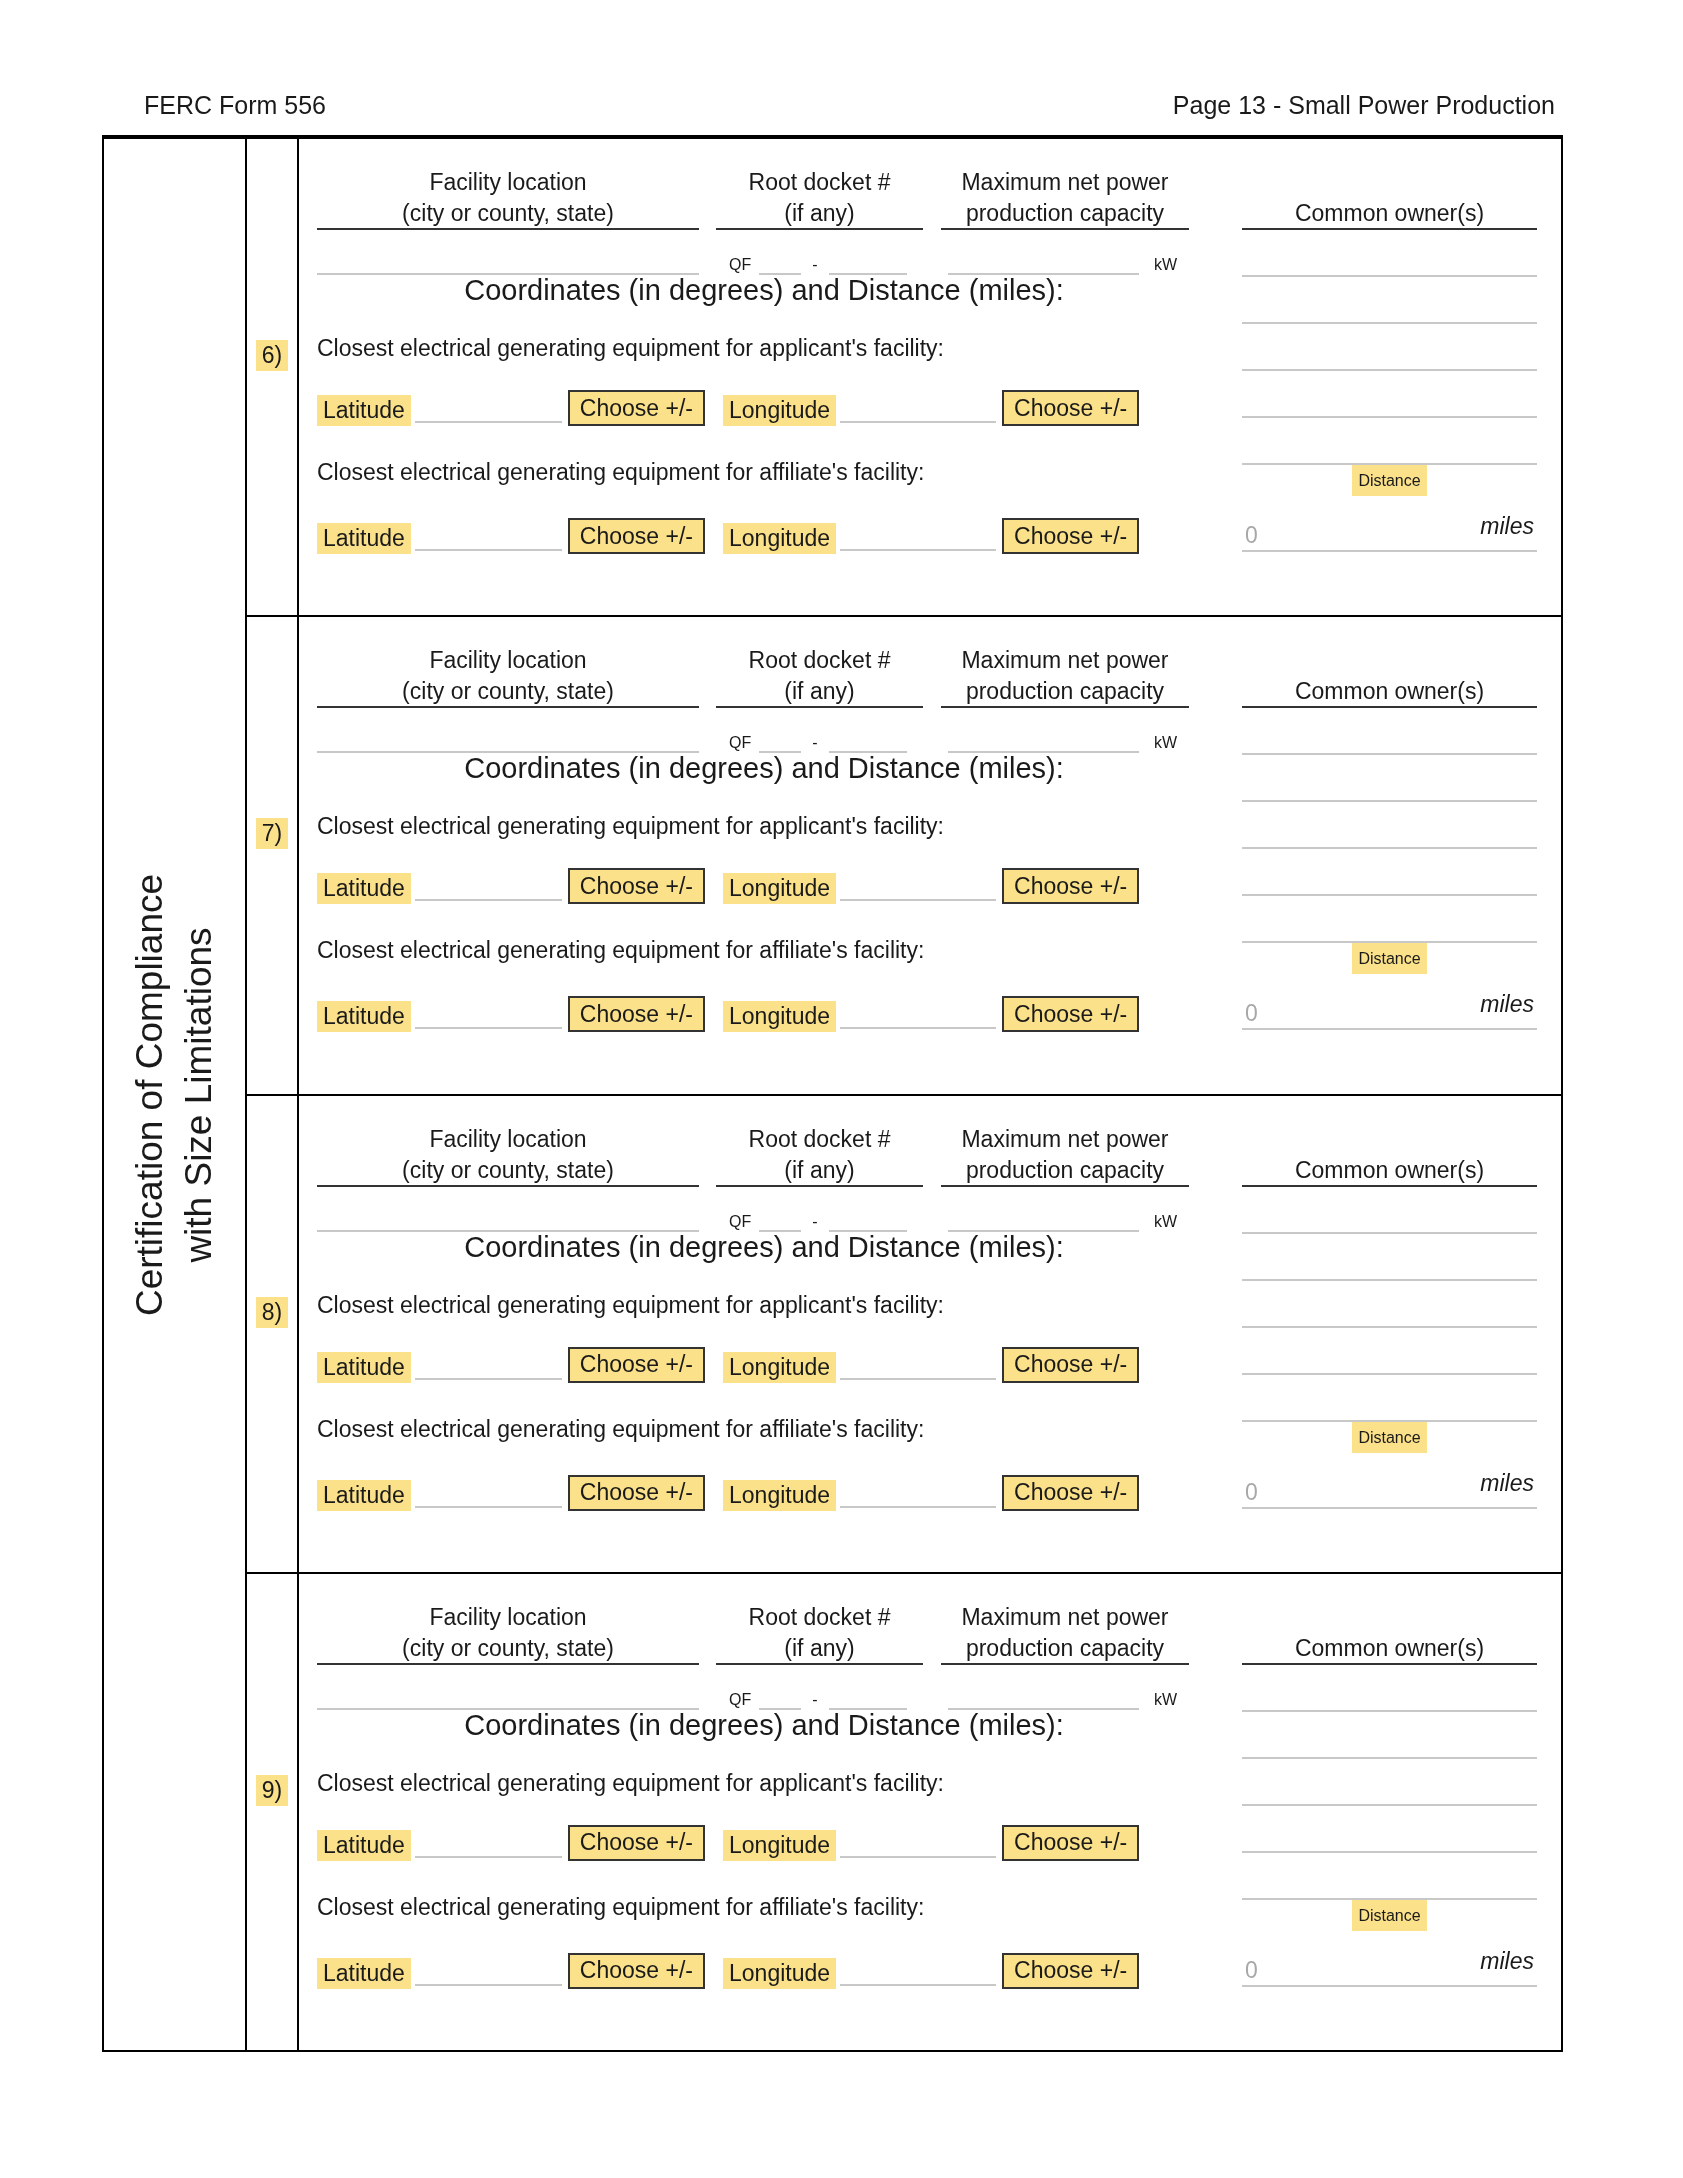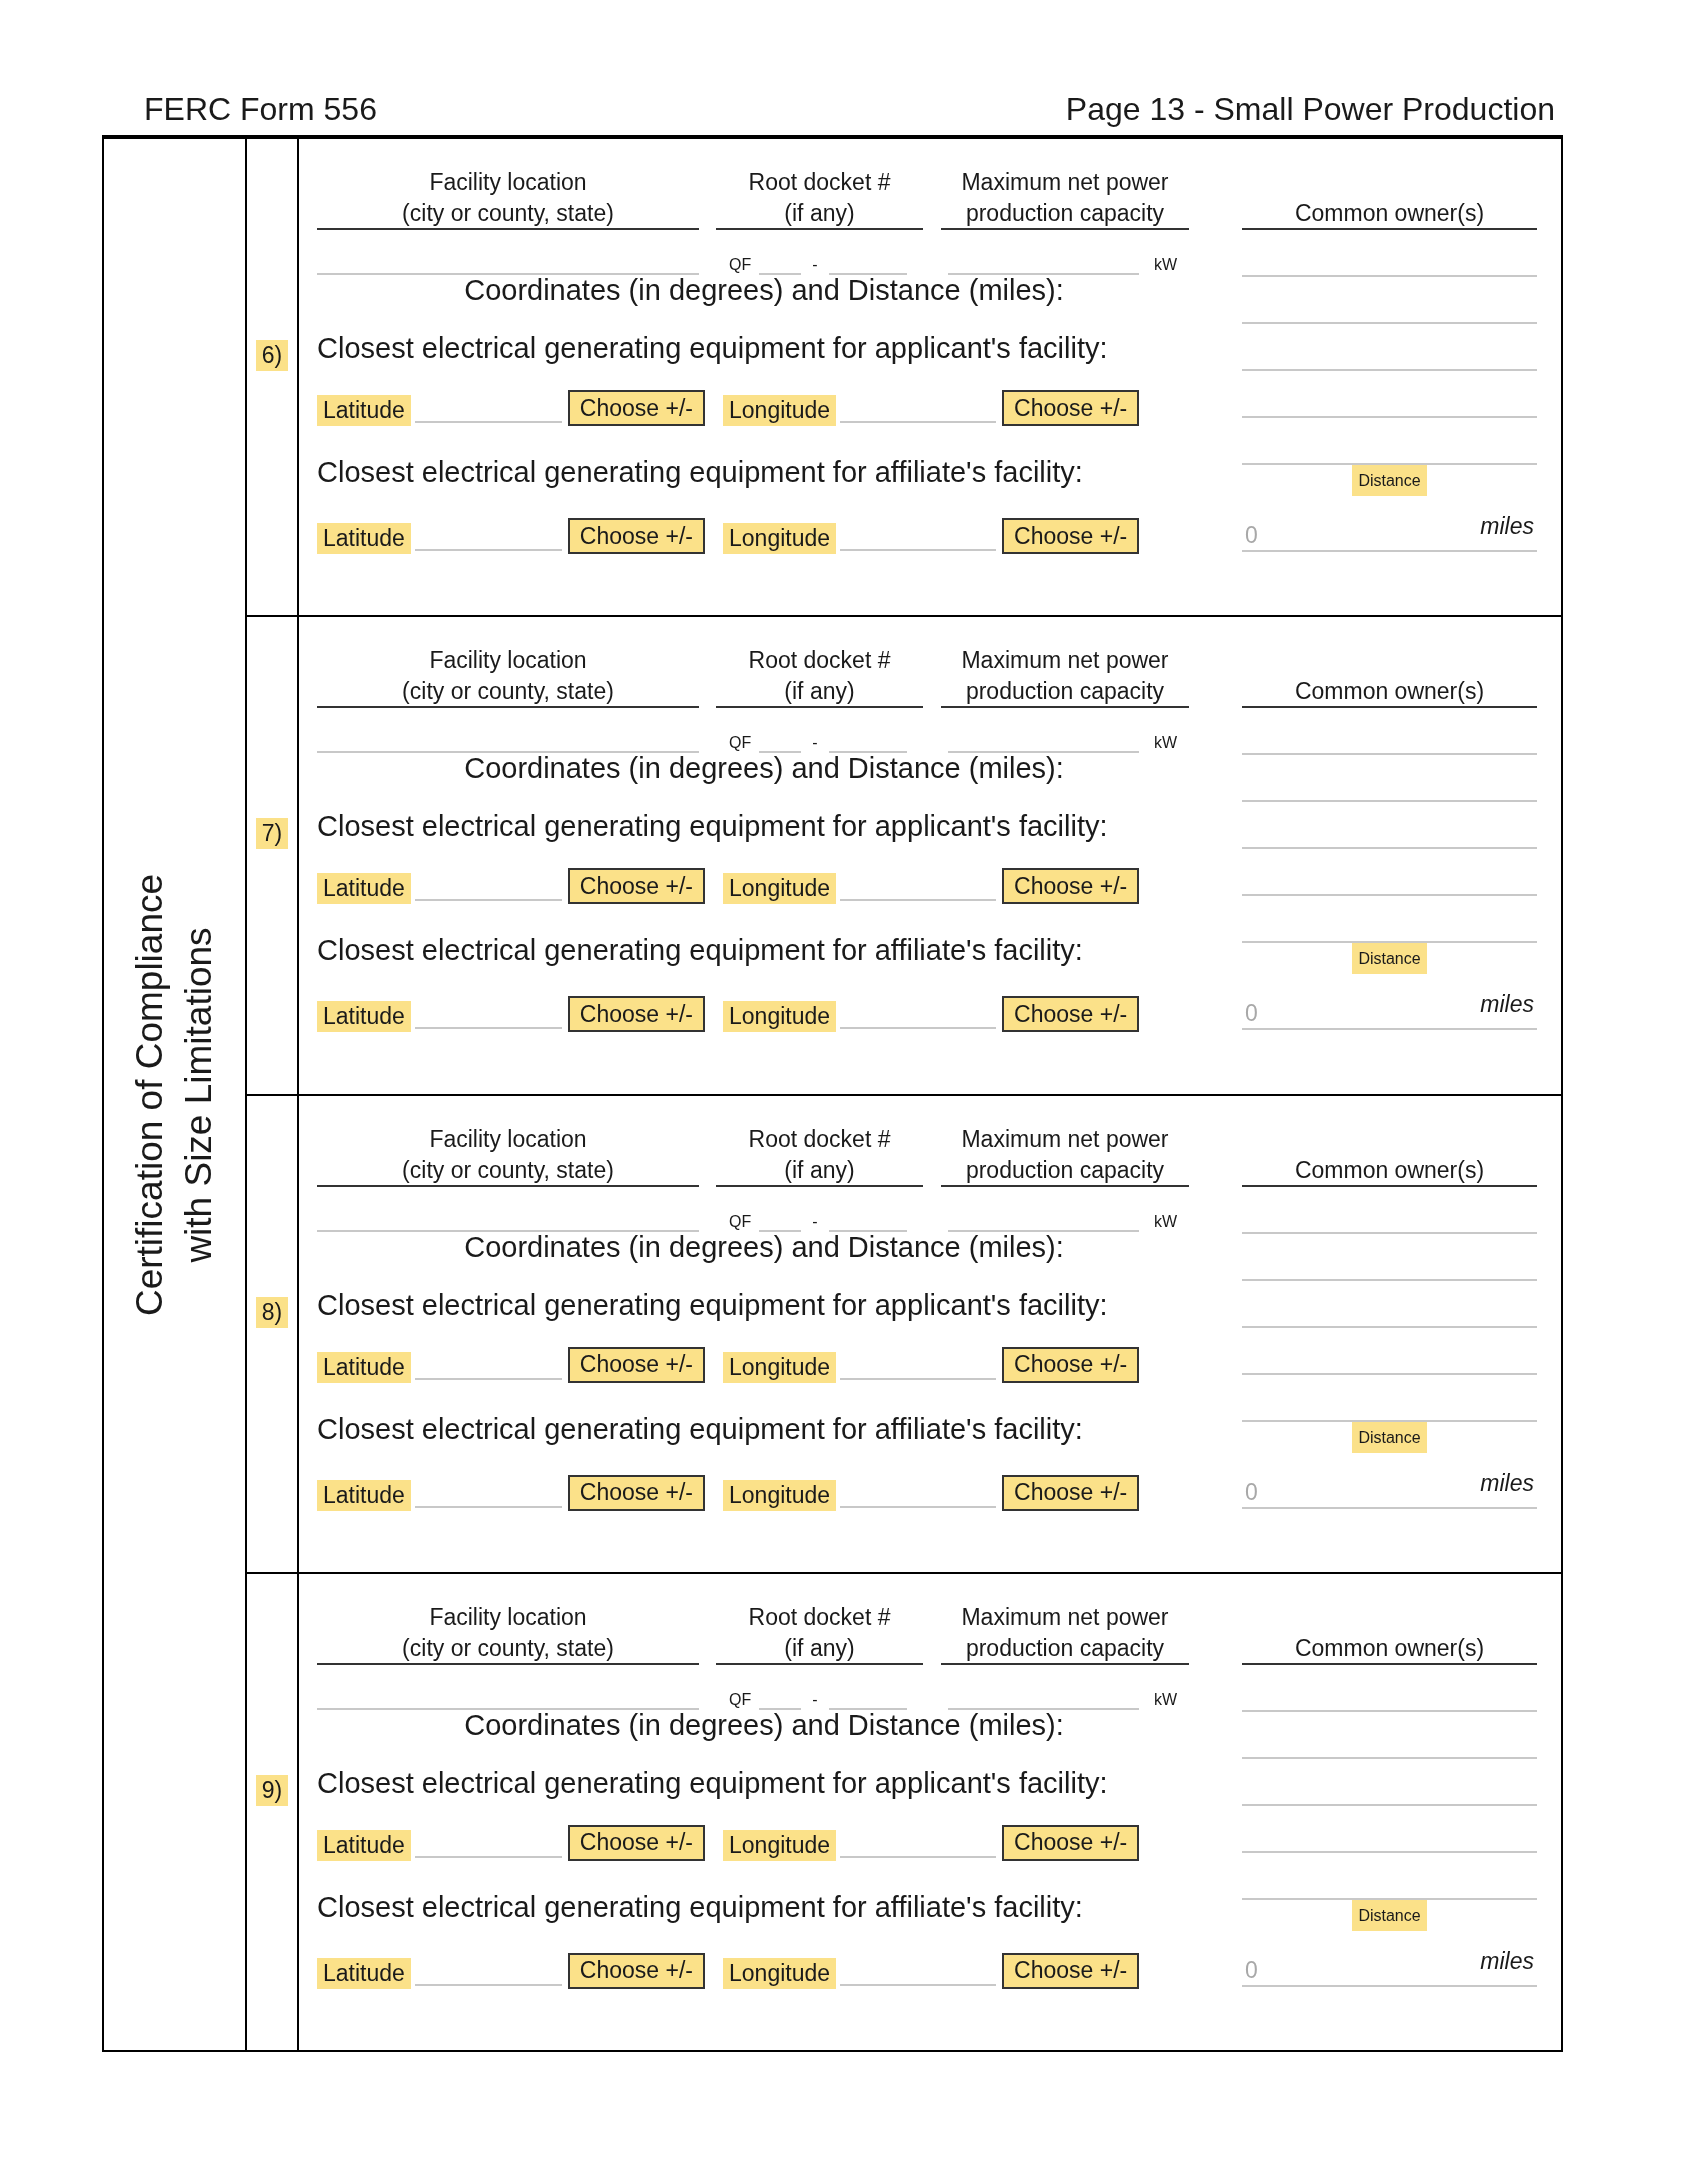--- a/index.html
+++ b/index.html
@@ -1,20 +1,20 @@
 <!DOCTYPE html>
 <html style="--hl: #fbe189; --gline: #c8c8c8;"><head>
 <meta charset="utf-8">
 <style>
   html,body{margin:0;padding:0;}
   body{
     width:1683px;height:2178px;background:#ffffff;position:relative;overflow:hidden;
     font-family:"Liberation Sans","DejaVu Sans",sans-serif;color:#1a1a1a;
   }
-  .page-header{position:absolute;left:144px;top:91px;width:1411px;display:flex;justify-content:space-between;font-size:32px;gap:20px;}
+  .page-header{position:absolute;left:144px;top:91px;width:1411px;display:flex;justify-content:space-between;font-size:25px;gap:20px;}
   .main-box{position:absolute;left:102px;top:135px;width:1457px;height:1911px;border:2px solid #000;border-top:4px solid #000;display:flex;background:#fff;}
   .sidebar{width:141px;flex:none;border-right:2px solid #000;position:relative;}
   .sidebar-text{position:absolute;top:50%;left:50%;transform:translate(-50%,-50%) rotate(-90deg);text-align:center;font-size:37px;line-height:1.32;white-space:nowrap;color:#1a1a1a;}
   .content{flex:1;display:flex;flex-direction:column;min-width:0;}
   .bar-8a{height:46px;flex:none;border-bottom:2px solid #000;font-weight:700;font-size:24px;display:flex;align-items:center;padding-left:8px;}
   #sections{flex:1;display:flex;flex-direction:column;}
   .section{flex:1;display:flex;min-height:0;}
   .section + .section{border-top:2px solid #000;}
   .num-col{width:50px;flex:none;padding-top:201px;display:flex;justify-content:center;align-items:flex-start;}
   .sec-box{flex:1;border-left:2px solid #000;padding:28px 0 0 18px;display:flex;min-width:0;}
@@ -34,21 +34,21 @@
   .docket-row{padding-left:13px;}
   .qf{padding-bottom:1px;}
   .docket-line1{width:42px;height:34px;margin:0 11px 0 8px;}
   .dash{padding-bottom:1px;}
   .docket-line2{width:78px;height:34px;margin-left:11px;}
   .capacity-row{padding-left:7px;gap:6px;}
   .capacity-line{width:191px;height:34px;}
   .kw{margin-left:9px;padding-bottom:1px;}
 
   .coords-label{font-size:29px;line-height:30px;text-align:center;}
-  .equip-label{font-size:29px;line-height:30px;}
+  .equip-label{font-size:23px;line-height:30px;}
   .equip-applicant{margin-top:28px;}
   .equip-affiliate{margin-top:31px;}
   .latlong-row{display:flex;align-items:flex-end;font-size:23px;height:36px;}
   .latlong-1{margin-top:27px;}
   .latlong-2{margin-top:31px;}
   .hl{background:var(--hl,#fbe189);padding:2px 6px;line-height:27px;display:inline-block;}
   .ll-line{height:30px;flex:none;margin:0 6px 3px 4px;}
   .lat-line{width:147px;}
   .long-line{width:156px;}
   .long-label{margin-left:18px;}

